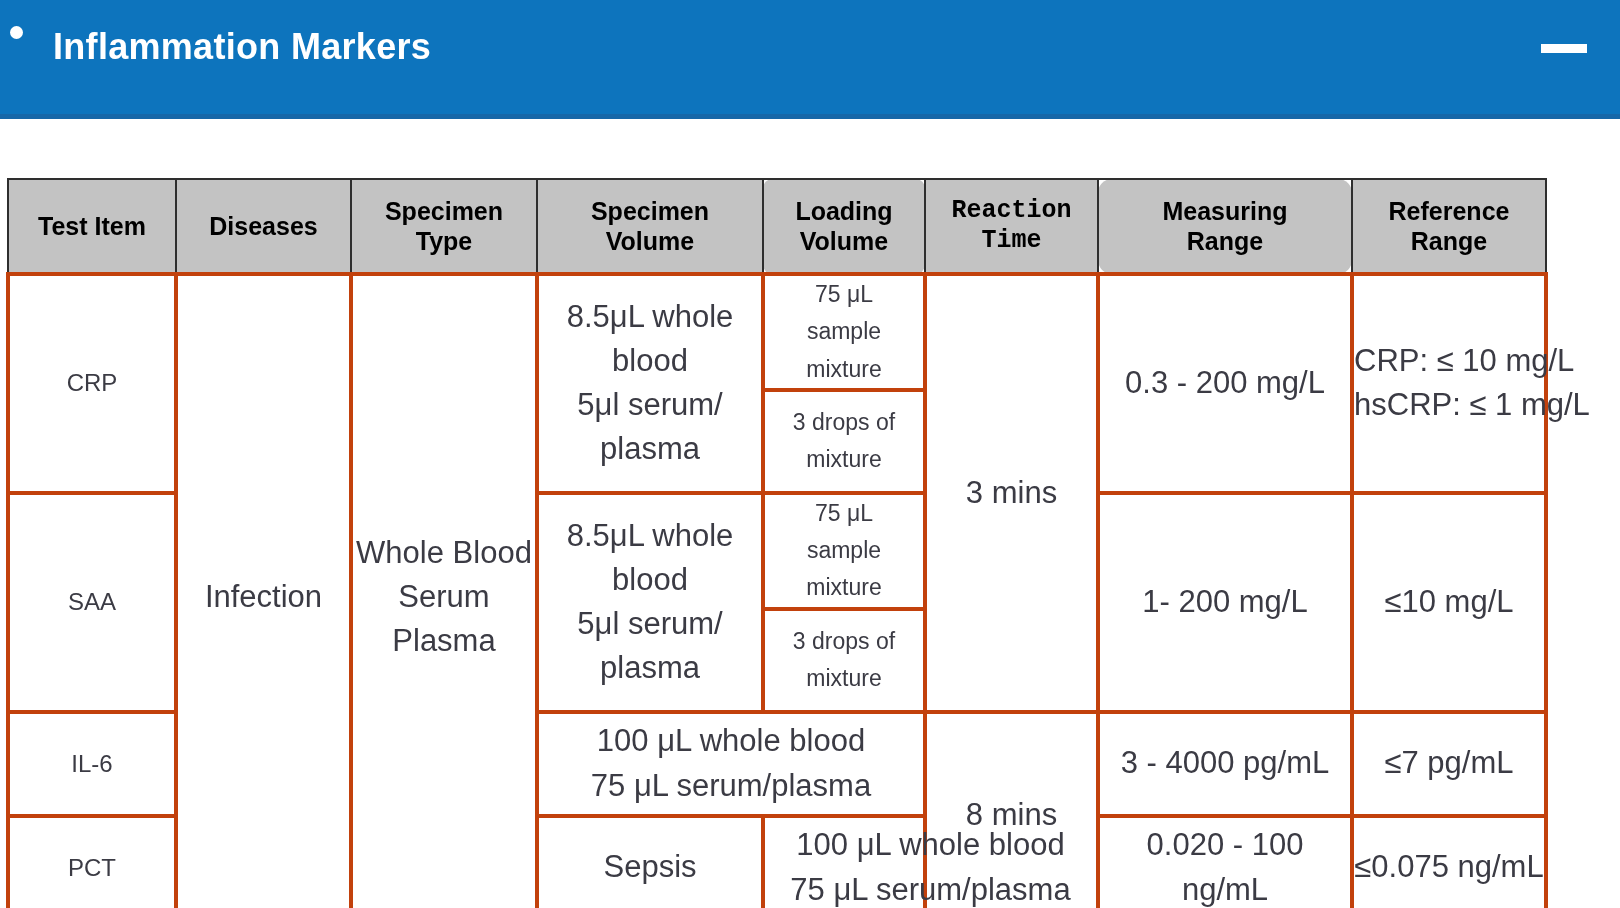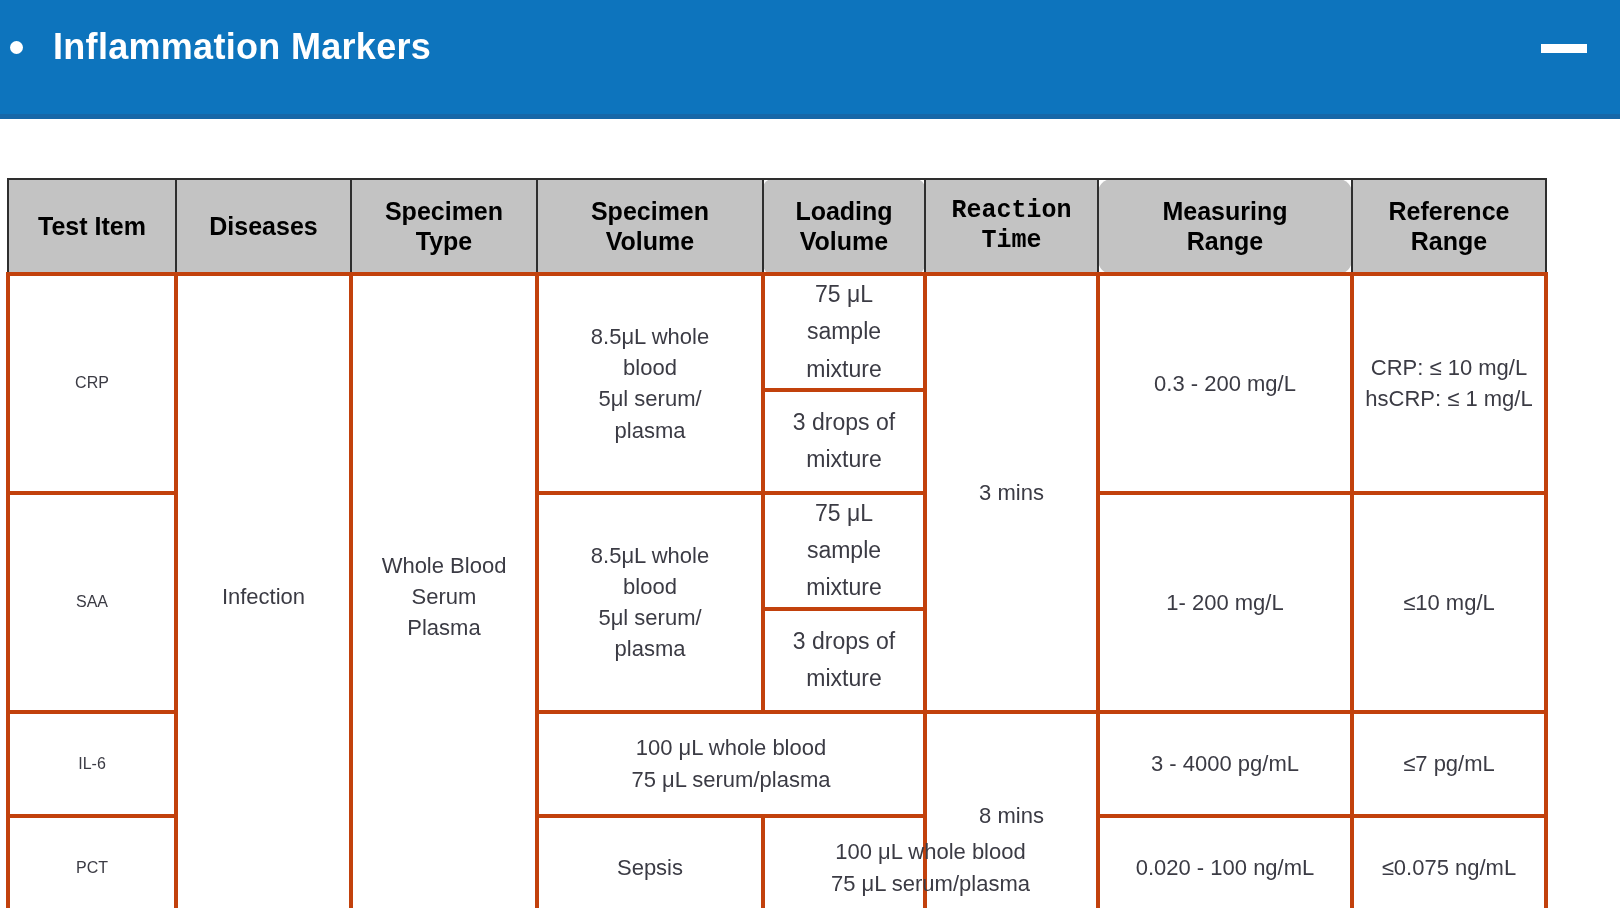--- a/index.html
+++ b/index.html
@@ -30,21 +30,20 @@
     top: 114px;
     width: 1620px;
     height: 5px;
     background: #1667a8;
   }
   .header-title-wrap {
     position: absolute;
     left: 10px;
     top: 26px;
     display: flex;
-    align-items: center;
   }
   .header-bullet {
     width: 13px;
     height: 13px;
     border-radius: 50%;
     background: #ffffff;
     margin-right: 30px;
     flex: none;
   }
   .header-title {
@@ -99,25 +98,25 @@
   .c2 { width: 173px; }
   .c3 { width: 184px; }
   .c4 { width: 224px; }
   .c5 { width: 160px; border-radius: 9px; }
   .c6 { width: 171px; font-family: Liberation Mono, monospace; }
   .c7 { width: 252px; border-radius: 14px; }
   .c8 { width: 192px; }
 
   td.testitem {
     font-weight: bold;
-    font-size: 16px;
+    font-size: 24px;
     color: #1c1c28;
   }
   td.body {
-    font-size: 22px;
+    font-size: 31px;
     line-height: 1.42;
   }
   td.bodysm {
     font-size: 23px;
     line-height: 1.62;
   }
   .h-crp   { height: 198px; }
   .h-saa   { height: 200px; }
   .h-il6   { height: 100px; }
   .h-pct   { height: 100px; }

